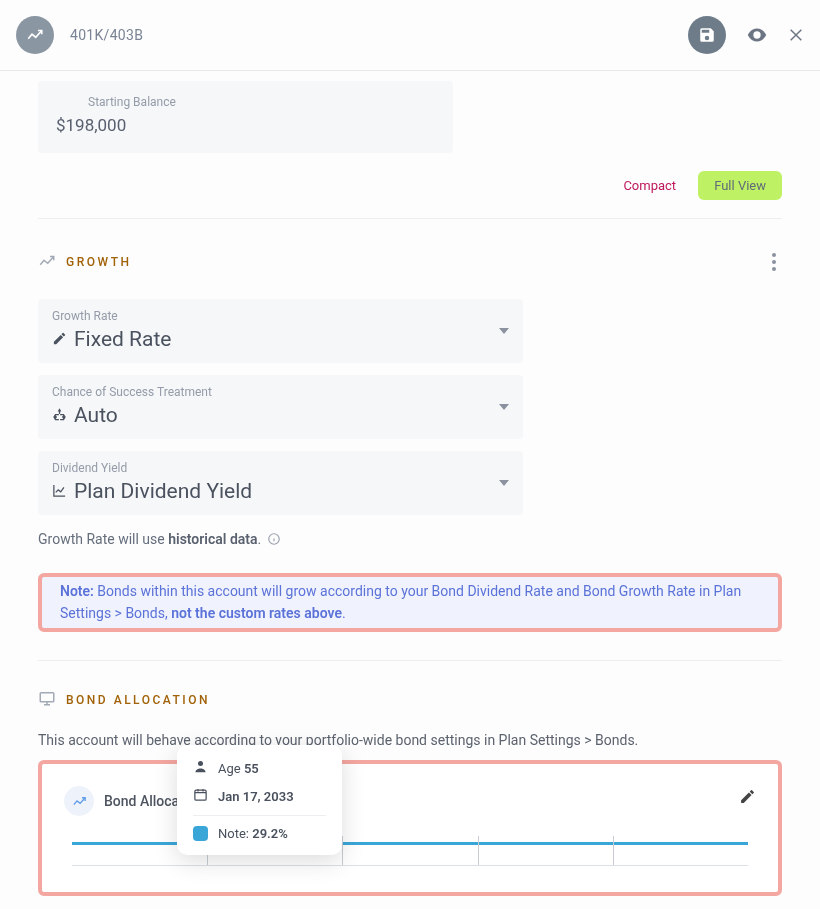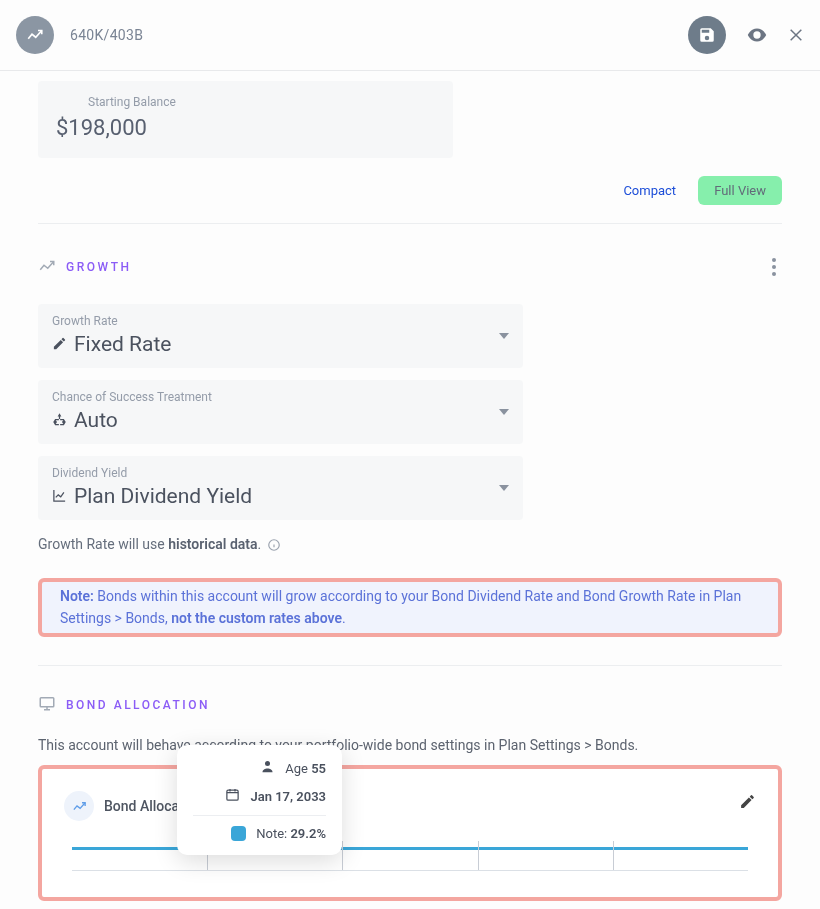--- a/index.html
+++ b/index.html
@@ -47,51 +47,51 @@
   .content { padding: 0 38px 40px; }
 
   .balance-card {
     background: #f6f7f8;
     border-radius: 4px;
     padding: 14px 18px 18px;
     width: 415px;
     margin-top: 10px;
   }
   .card-label { font-size: 12px; color: #949ca9; margin-bottom: 6px; margin-left: 32px; }
-  .balance-value { font-size: 22px; color: #586070; }
+  .balance-value { font-size: 17px; color: #586070; }
 
   .view-toggle {
     display: flex;
     justify-content: flex-end;
     gap: 6px;
     margin-top: 18px;
   }
   .view-toggle div {
     padding: 7px 16px;
     border-radius: 6px;
     font-size: 13px;
-    color: #1d4ed8;
+    color: #be185d;
     cursor: pointer;
   }
-  .view-toggle .active { background: #86efac; color: #626b79; }
+  .view-toggle .active { background: #bef264; color: #626b79; }
 
   .divider { border-top: 1px solid #eceef0; margin: 18px 0 28px; }
 
   .section-header {
     display: flex;
     align-items: center;
     justify-content: space-between;
     margin-bottom: 22px;
   }
   .section-header-left { display: flex; align-items: center; gap: 10px; color: #a2aab5; }
   .section-header-left svg { width: 18px; height: 18px; }
   .section-title {
     font-size: 12px;
     letter-spacing: 2.5px;
-    color: #8b5cf6;
+    color: #a16207;
     font-weight: 500;
     text-align: center;
   }
   .kebab { display:flex; flex-direction:column; gap:3px; cursor:pointer; padding:6px; }
   .kebab span { width:4px; height:4px; background:#8a929f; border-radius:50%; }
 
   .row { display:flex; gap:24px; margin-bottom: 12px; flex-direction: column; }
   .field {
     background: #f6f7f8;
     border-radius: 4px;
@@ -127,21 +127,21 @@
     bottom: 12px;
     color: #8a929f;
     font-size: 14px;
   }
 
   .helper-text {
     font-size: 14px;
     color: #656e7c;
     margin-top: 16px;
     display:flex;
-    align-items:flex-end;
+    align-items:center;
     gap:6px;
   }
   .helper-text .bold { font-weight: 600; color: #5a6270; }
   .info-icon { display:inline-flex; }
   .info-icon svg { width:14px; height:14px; color:#9aa2ae; }
 
   .highlight-box {
     border: 4px solid #f4a6a0;
     border-radius: 6px;
     margin-top: 26px;
@@ -220,39 +220,39 @@
     left: 177px;
     top: 745px;
     width: 165px;
     background:#fff;
     border-radius:10px;
     box-shadow: 0 6px 24px rgba(0,0,0,.14);
     padding: 14px 16px;
     font-size: 13px;
     color:#4a515e;
   }
-  .tooltip-row { display:flex; align-items:center; gap:10px; margin-bottom:10px;justify-content:flex-end; }
+  .tooltip-row { display:flex; align-items:center; gap:10px; margin-bottom:10px; }
   .tooltip-row:last-child { margin-bottom:0; }
   .tooltip-row svg { width:15px; height:15px; flex-shrink:0; }
   .tooltip-divider { border-top:1px solid #eceef1; margin: 4px 0 10px; }
   .tooltip-label { font-weight: 400; }
   .tooltip-value { font-weight:600; }
   .swatch { width:15px; height:15px; border-radius:4px; background:#3aa6d8; flex-shrink:0; }
 </style>
 </head>
 <body>
 
 <div class="header">
   <div class="logo-circle">
     <svg viewBox="0 0 24 24" fill="none" stroke="currentColor" stroke-width="2.2">
       <path d="M3 17 L8 11 L13 15 L21 6"></path>
         <path d="M16 6 L21 6 L21 11"></path>
     </svg>
   </div>
-  <div class="page-title">640K/403B</div>
+  <div class="page-title">401K/403B</div>
   <div class="header-actions">
     <div class="save-btn">
       <svg viewBox="0 0 24 24" fill="currentColor">
           <path d="M17 3H5a2 2 0 0 0-2 2v14a2 2 0 0 0 2 2h14a2 2 0 0 0 2-2V7l-4-4zm-5 16a3 3 0 1 1 0-6 3 3 0 0 1 0 6zm3-10H5V5h10v4z"></path>
         </svg>
     </div>
     <div class="eye-icon">
       <svg viewBox="0 0 24 24" fill="currentColor">
           <path d="M12 5c-7 0-10 7-10 7s3 7 10 7 10-7 10-7-3-7-10-7zm0 11a4 4 0 1 1 0-8 4 4 0 0 1 0 8z"></path>
         </svg>

